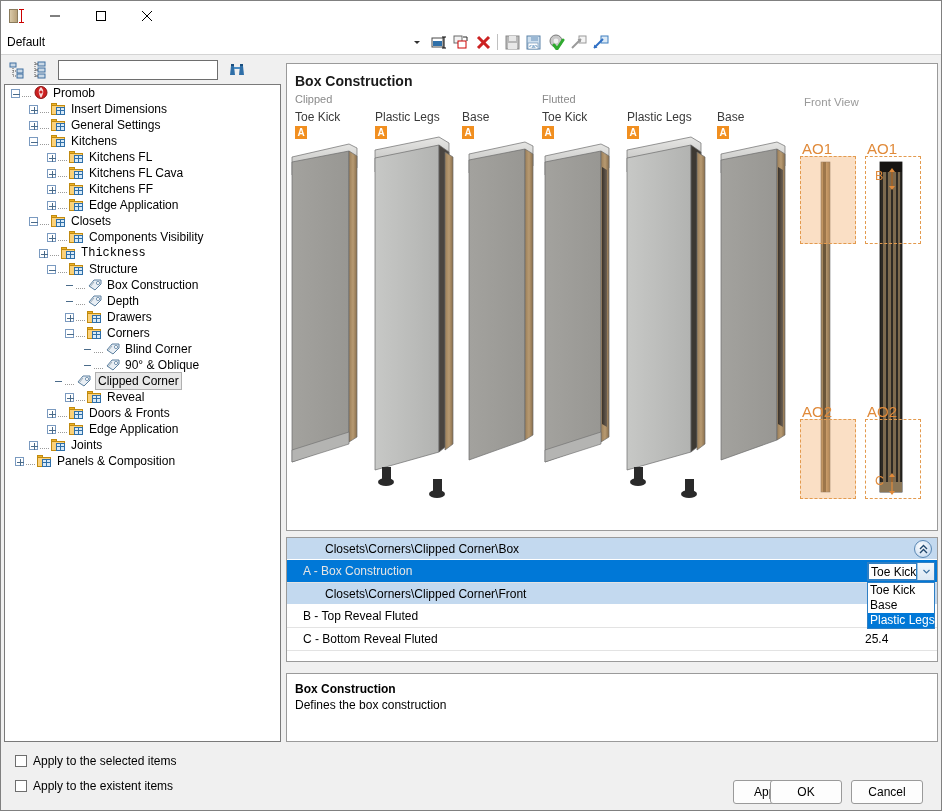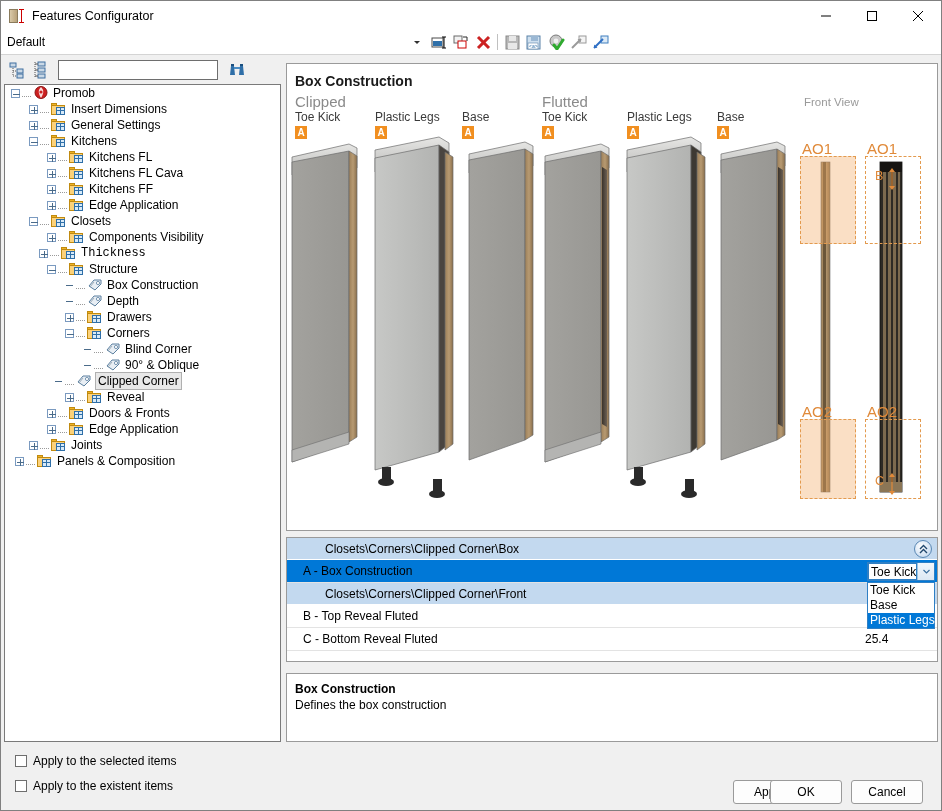--- a/index.html
+++ b/index.html
@@ -135,21 +135,21 @@
   
   #preview {
     position:absolute; left:285px; top:62px; width:652px; height:468px;
     background:#ffffff; border:1px solid #9a9a9a;
     overflow:hidden;
   }
   #preview-title {
     position:absolute; left:8px; top:9px; font-size:14px; font-weight:bold; color:#1a1a1a;
   }
   .grp-cap {
-    position:absolute; font-size:15px; color:#8a8a8a;
+    position:absolute; font-size:11px; color:#8a8a8a;
   }
   .col-name {
     position:absolute; font-size:12px; color:#3a3a3a;
   }
   .badgeA {
     position:absolute; width:12px; height:13px; background:#f18f20;
     color:#fff; font-size:10px; line-height:13px; text-align:center; font-weight:bold;
   }
   #front-view-label {
     position:absolute; left:517px; top:32px; font-size:11.5px; color:#9a9a9a;
@@ -183,21 +183,21 @@
     position:absolute; right:5px; top:2px; width:18px; height:18px;
     border-radius:50%; background: radial-gradient(circle at 40% 35%, #ffffff, #cfe0f2 70%, #9bbcd8);
     border:1px solid #5a88b4; display:flex; align-items:center; justify-content:center;
   }
   .prow {
     position:relative; height:23px; display:flex; align-items:center;
     border-bottom:1px solid #e3e3e3; background:#fff;
   }
   .prow.sel { background:#0078d7; }
   .prow .pname { margin-left:16px; font-size:12px; color:#000; }
-  .prow.sel .pname { color:#000000; }
+  .prow.sel .pname { color:#e5e5e5; }
   .prow .pval {
     position:absolute; right:0; top:0; width:76px; height:22px;
     font-size:12px; display:flex; align-items:center; padding-left:4px;
   }
 
   #combo {
     position:absolute; right:2px; top:2px; width:68px; height:19px;
     border:1px solid #2f7fc4; background:#fff; display:flex; align-items:center;
   }
   #combo .cval {
@@ -248,21 +248,20 @@
 
 <div id="app">
 
   <div id="titlebar">
     <div class="app-icon">
       <div class="door"></div>
       <div class="dim">
           <div class="dimline"></div>
         </div>
     </div>
-    <div id="title-text">Features Configurator</div>
     <div class="wbtn">
       <svg width="12" height="12" viewBox="0 0 12 12">
           <line x1="1" y1="6" x2="11" y2="6" stroke="#000" stroke-width="1"></line>
         </svg>
     </div>
     <div class="wbtn">
       <svg width="12" height="12" viewBox="0 0 12 12">
           <rect x="1.5" y="1.5" width="9" height="9" fill="none" stroke="#000" stroke-width="1"></rect>
         </svg>
     </div>

